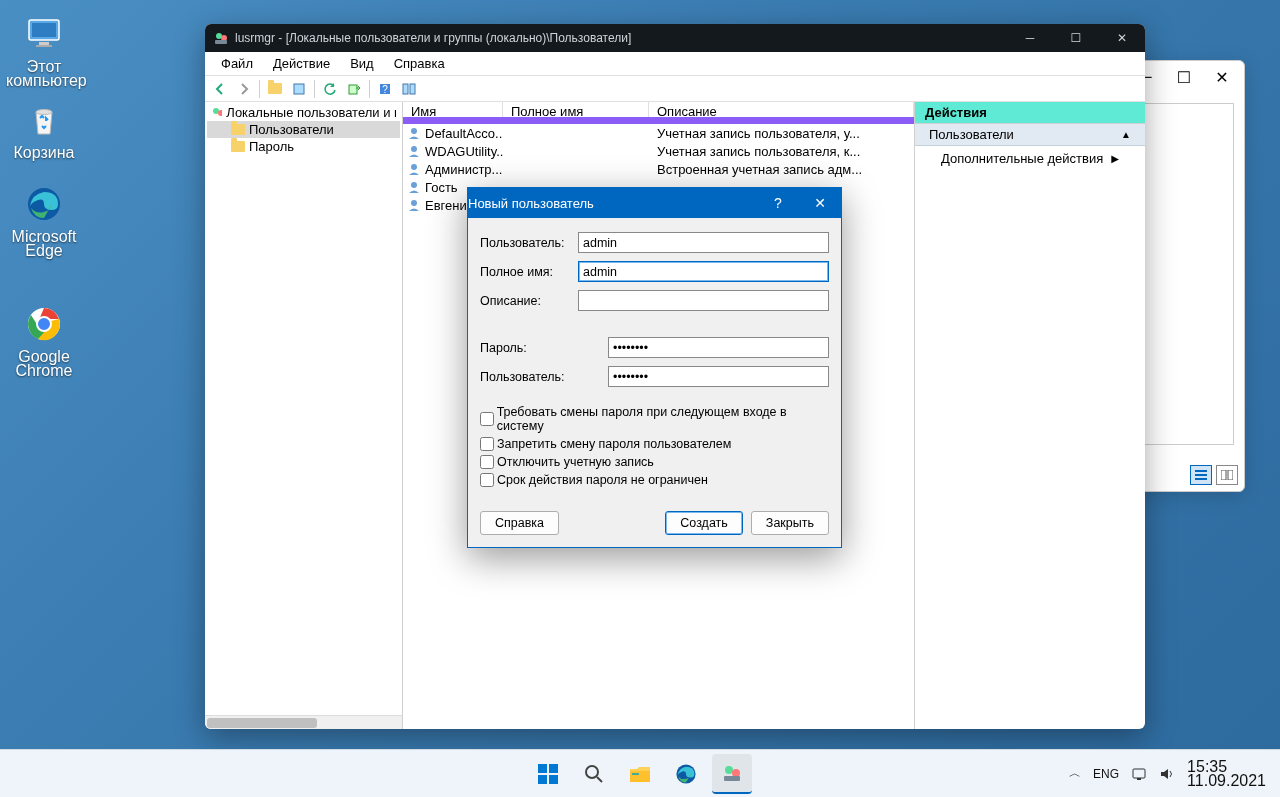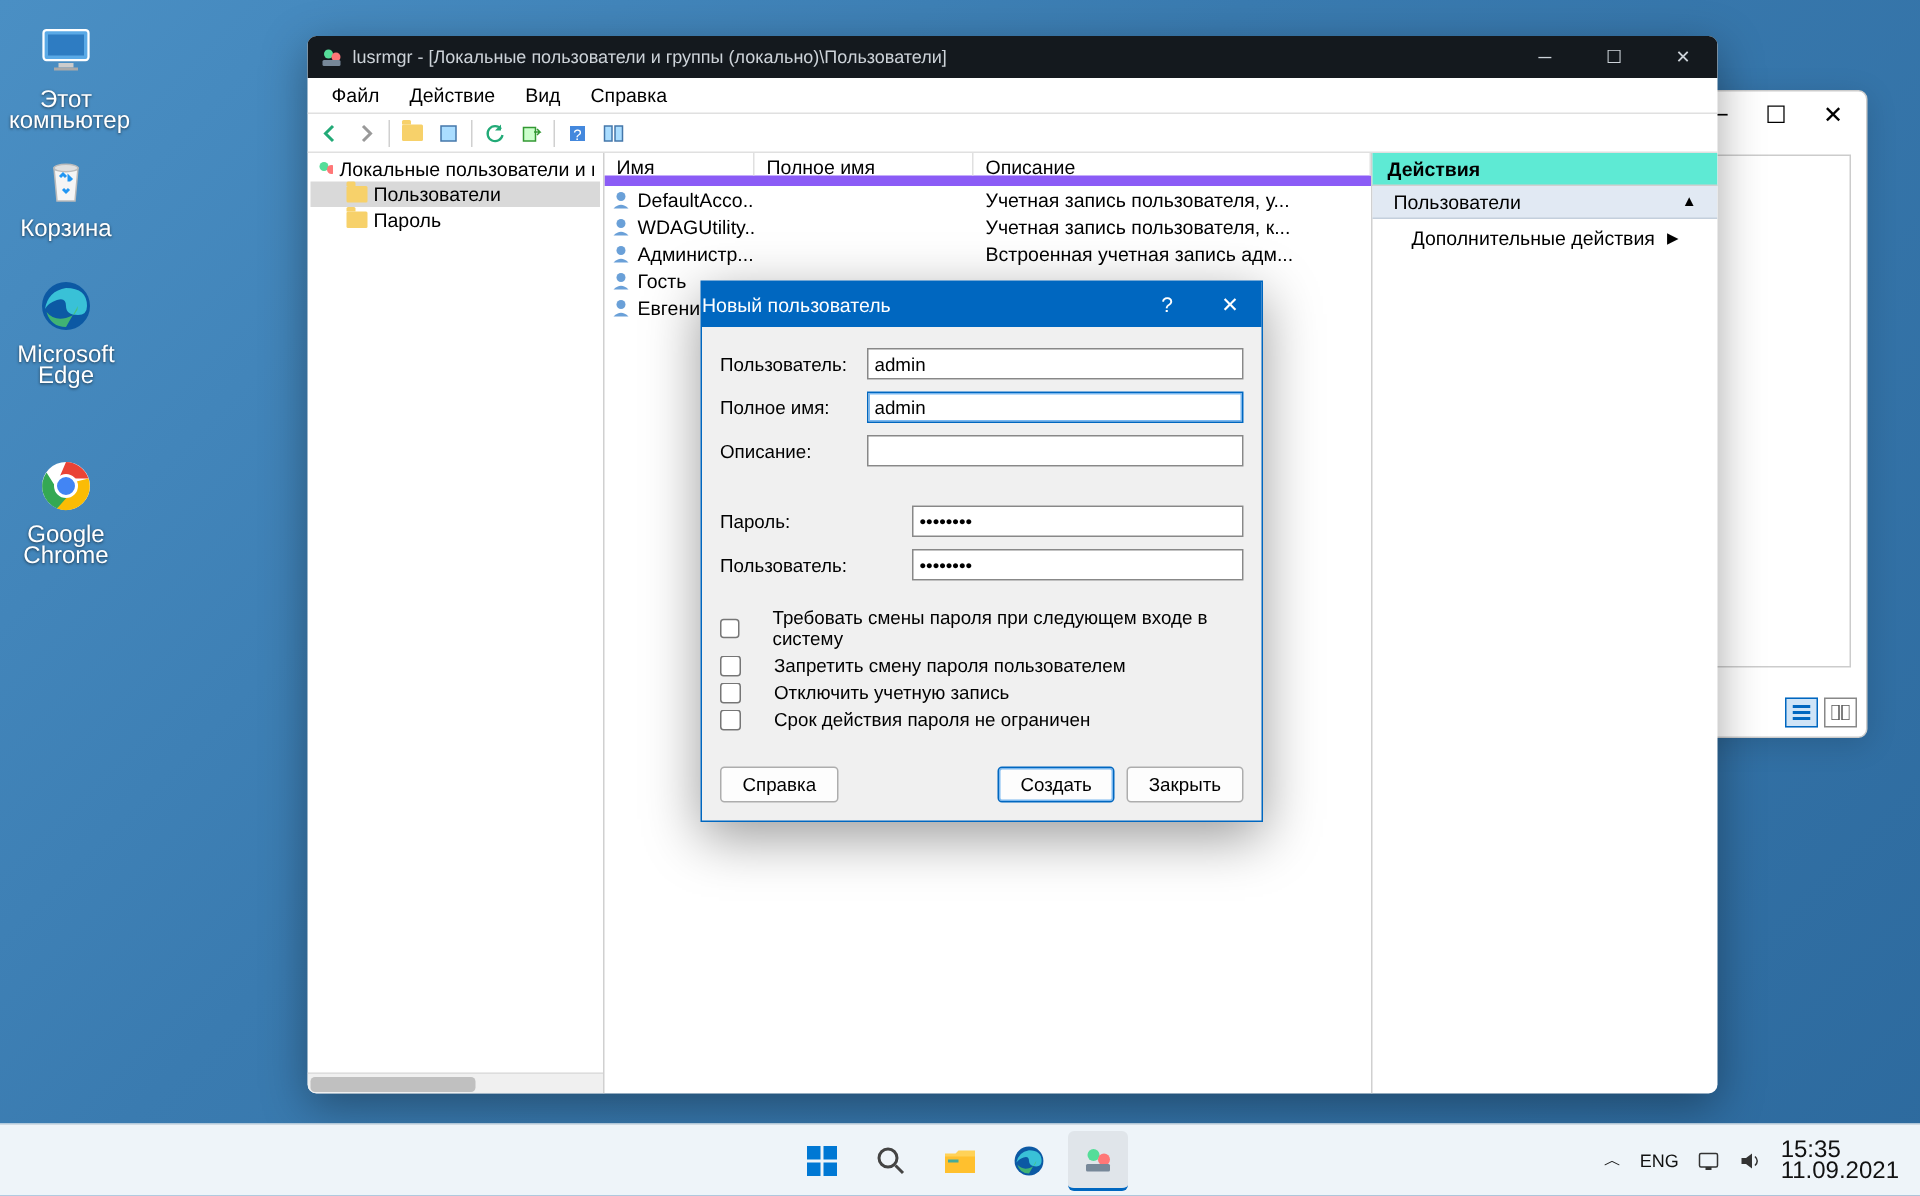--- a/index.html
+++ b/index.html
@@ -60,21 +60,21 @@
   .dialog { position: absolute; left: 467px; top: 187px; width: 375px; background: #f0f0f0; border: 1px solid #0067c0; box-shadow: 0 10px 35px rgba(0,0,0,.4); }
   .dialog .dtitle { height: 30px; background: #0067c0; color: #fff; display: flex; align-items: center; font-size: 13px; }
   .dialog .dtitle .dctrls { margin-left: auto; display: flex; }
   .dialog .dtitle .dctrls div { width: 42px; height: 30px; display: flex; align-items: center; justify-content: center; font-size: 14px; }
   .dialog .dbody { padding: 14px 12px 10px 12px; font-size: 12.5px; }
   .dialog .frow { display: flex; align-items: center; margin-bottom: 8px; }
   .dialog .frow label { width: 98px; }
   .dialog .frow input[type=text], .dialog .frow input[type=password] { flex: 1; height: 21px; border: 1px solid #888; padding: 0 4px; font-size: 12.5px; background: #fff; }
   .dialog .frow input.focused { border: 1px solid #0067c0; box-shadow: inset 0 0 0 1px #7ab8f0; }
   .dialog .spacer { height: 18px; }
-  .dialog .chk { display: flex; align-items: center; gap: 22px; margin-bottom: 4px; font-size: 12.5px;}
+  .dialog .chk { display: flex; align-items: center; gap: 3px; margin-bottom: 4px; font-size: 12.5px;}
   .dialog .chk input { width: 14px; height: 14px; }
   .dialog .dfoot { padding: 10px 12px 12px 12px; display: flex; }
   .dialog .dfoot button { height: 24px; padding: 0 14px; font-size: 12.5px; background: #fdfdfd; border: 1px solid #adadad; border-radius: 3px; }
   .dialog .dfoot button.default { border: 1px solid #0067c0; box-shadow: inset 0 0 0 1px #7ab8f0; }
   .dialog .dfoot .gap { flex: 1; }
   .dialog .dfoot button + button { margin-left: 8px; }
 
   
   .taskbar { position: absolute; left: 0; right: 0; bottom: 0; height: 48px; background: #eef4f9; border-top: 1px solid #d0dbe4; display: flex; align-items: center; }
   .taskbar .center { position: absolute; left: 50%; transform: translateX(-50%); display: flex; gap: 6px; }

